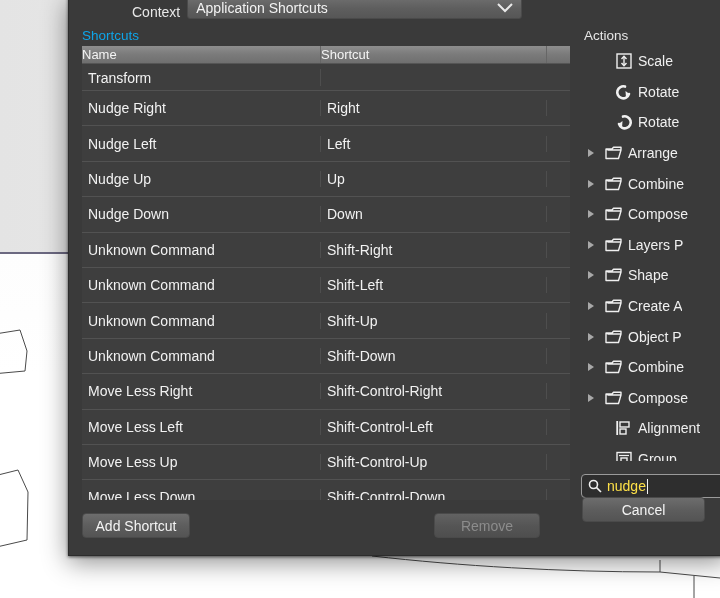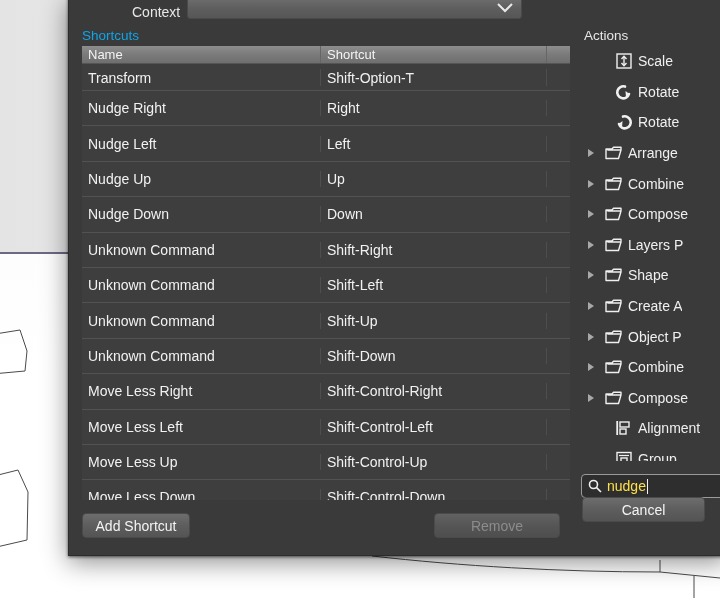--- a/index.html
+++ b/index.html
@@ -66,21 +66,21 @@
   }
   .table-wrap {
     position: absolute; left: 13px; top: 49px; width: 488px; height: 454px;
     background: #3e3e3e; overflow: hidden;
   }
   .thead {
     display: flex; height: 18px;
     background: linear-gradient(to bottom, #8e8e8e 0%, #7b7b7b 48%, #6f6f6f 100%);
     border-bottom: 1px solid #555;
   }
-  .th { color: #f4f4f4; font-size: 13px; padding-left: 6px; line-height: 18px;
+  .th { color: #f4f4f4; font-size: 13px; line-height: 18px;
         white-space: nowrap; overflow: hidden; }
   .th.c1 { width: 239px; border-right: 1px solid #666; }
   .th.c2 { width: 226px; border-right: 1px solid #666; }
   .th.c3 { flex: 1; }
 
   .tbody { position: relative; }
   .trow { display: flex; height: 35.4px; position: relative; align-items: center; }
   .trow:first-child { height: 26px; }
   .trow + .trow { border-top: 1px solid #525252; }
   .td {
@@ -123,21 +123,21 @@
     position: absolute; height: 25px;
     background: linear-gradient(to bottom, #6d6d6d 0%, #5d5d5d 52%, #545454 100%);
     border: 1px solid #4a4a4a; border-radius: 4px;
     color: #f4f4f4; font-size: 14px;
     display: flex; align-items: center; justify-content: center;
     white-space: nowrap;
   }
   .btn.disabled { color: #8c8c8c;
     background: linear-gradient(to bottom, #626262 0%, #555555 52%, #4e4e4e 100%); }
   .btn-add { left: 13px; top: 516px; width: 108px; }
-  .btn-remove { left: 365px; top: 516px; width: 126px; }
+  .btn-remove { left: 365px; top: 516px; width: 106px; }
   .btn-cancel { left: 513px; top: 500px; width: 123px; }
 </style>
 </head>
 <body>
 
 <div id="root">
 
   <div class="bg-toolbar"></div>
   <div class="bg-rule"></div>
   <div class="bg-canvas"></div>
@@ -149,39 +149,39 @@
       <path d="M 660 572 L 700 576 L 720 578"></path>
       <path d="M 694 576 L 694 598"></path>
     </g>
   </svg>
 
   <div class="dialog">
 
     <div class="context-row">
       <span class="context-label">Context</span>
       <div class="context-select">
+        <span class="val">Application Shortcuts</span>
         <svg class="chev" width="18" height="14" viewBox="0 0 18 14">
           <path d="M2 3 L9 10 L16 3" fill="none" stroke="#e9e9e9" stroke-width="2"></path>
         </svg>
       </div>
     </div>
 
     <div class="shortcuts-title">Shortcuts</div>
     <div class="actions-title">Actions</div>
 
     <div class="table-wrap">
       <div class="thead">
         <div class="th c1">Name</div>
         <div class="th c2">Shortcut</div>
         <div class="th c3"></div>
       </div>
       <div class="tbody" id="tbody">
           <div class="trow">
             <div class="td c1">Transform</div>
-            <div class="td c2">Shift-Option-T</div>
             <div class="td c3"></div>
           </div>
           <div class="trow">
             <div class="td c1">Nudge Right</div>
             <div class="td c2">Right</div>
             <div class="td c3"></div>
           </div>
           <div class="trow">
             <div class="td c1">Nudge Left</div>
             <div class="td c2">Left</div>

